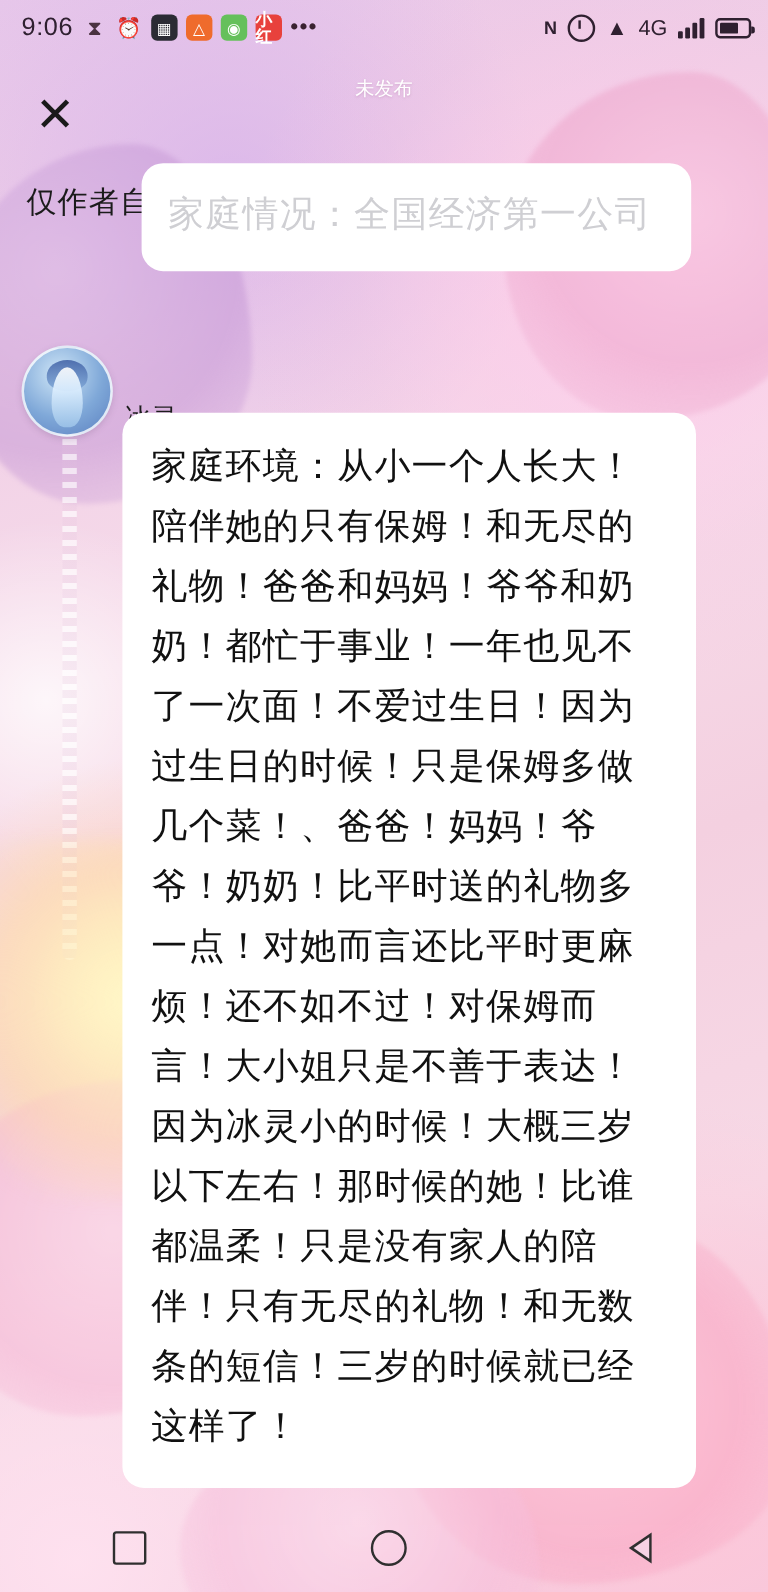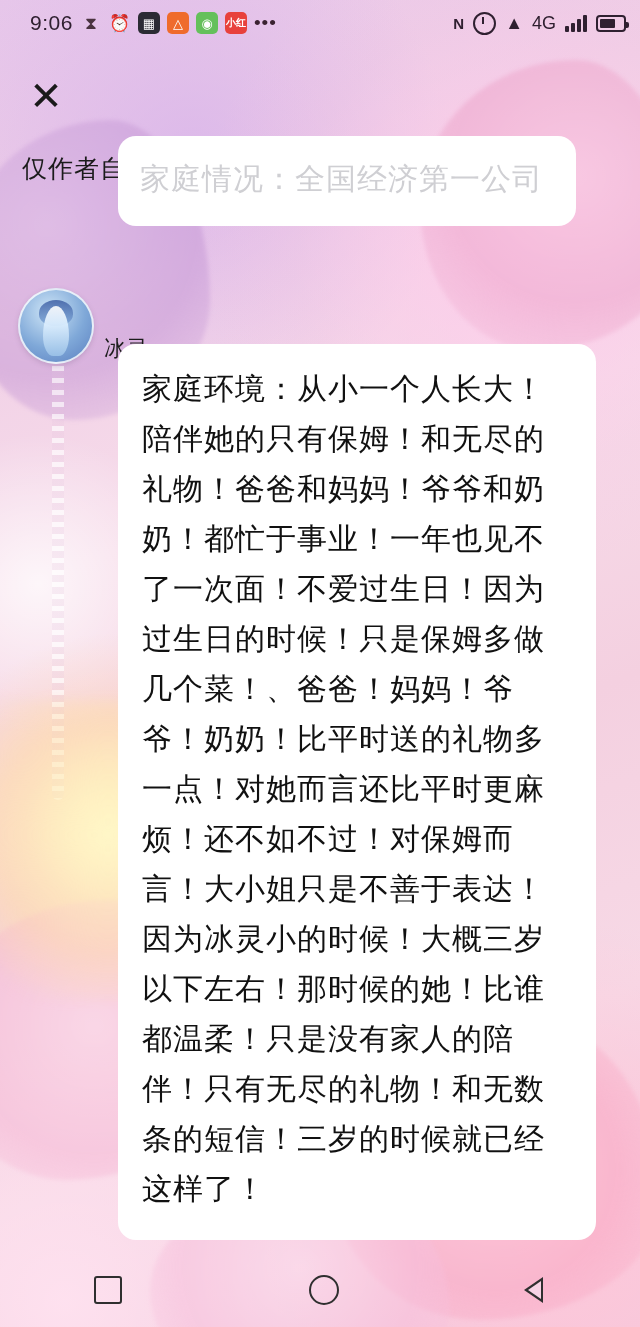--- a/index.html
+++ b/index.html
@@ -56,21 +56,21 @@
     top: 700px;
     width: 320px;
     height: 300px;
     background: radial-gradient(circle at 40% 45%, rgba(255,247,200,0.95), rgba(255,226,170,0.45) 45%, rgba(255,226,170,0) 72%);
     filter: blur(6px);
   }
 
   
   .statusbar {
     position: absolute;
-    top: 0; left: 16px; right: 0;
+    top: 0; left: 4px; right: 0;
     height: 46px;
     display: flex;
     align-items: center;
     padding: 0 14px;
     box-sizing: border-box;
     color: #3a2230;
     font-size: 19px;
   }
   .status-left { display: flex; align-items: center; gap: 7px; }
   .clock { font-size: 21px; color: #2f2030; letter-spacing: 0.5px; }
@@ -82,21 +82,21 @@
     justify-content: center;
     font-size: 13px;
     color: #fff;
     line-height: 1;
   }
   .si-hourglass { background: none; color: #4a3340; font-size: 17px; }
   .si-alarm { background: none; color: #332030; font-size: 17px; }
   .si-dark { background: #2b2b34; }
   .si-orange { background: #ef6b2c; }
   .si-green { background: #65c05b; }
-  .si-red { background: #e8413c; font-size: 10px; font-weight: bold; }
+  .si-red { background: #e8413c; font-size: 14px; font-weight: bold; }
   .si-dots { color: #3a2230; font-size: 19px; letter-spacing: 1px; }
   .status-right { margin-left: auto; display: flex; align-items: center; gap: 9px; }
   .nfc { font-size: 15px; font-weight: bold; color: #2f2030; }
   .clock-ico { width: 19px; height: 19px; border: 2px solid #2f2030; border-radius: 50%; position: relative; }
   .clock-ico:after { content: ""; position: absolute; left: 7px; top: 3px; width: 2px; height: 7px; background: #2f2030; }
   .wifi { font-size: 18px; color: #2f2030; }
   .netlabel { font-size: 18px; color: #2f2030; }
   .bars { display: flex; align-items: flex-end; gap: 2px; height: 18px; }
   .bars i { display: block; width: 4px; background: #2f2030; border-radius: 1px; }
   .bars i:nth-child(1) { height: 6px; }
@@ -222,21 +222,21 @@
     border-radius: 50% 50% 45% 45%;
     opacity: 0.85;
   }
   .nickname {
     font-size: 22px;
     color: #1c1c1c;
     font-family: "DejaVu Serif", "Liberation Serif", serif;
     padding-top: 14px;
   }
   .bubble-main {
-    left: 118px;
+    left: 102px;
     top: 344px;
     width: 478px;
     padding: 20px 24px 26px 24px;
     font-size: 30px;
     line-height: 50px;
   }
 
   
   .navbar {
     position: absolute;
@@ -321,20 +321,21 @@
           <i></i>
         </span>
       <span class="battery">
           <em></em>
         </span>
     </div>
   </div>
 
   <div class="header">
     <div class="close-btn">✕</div>
+    <div class="header-sub">未发布</div>
   </div>
 
   <div class="visibility-note">仅作者自己可见</div>
 
   <div class="bubble bubble-top">
     <div class="line-faded">家庭情况：全国经济第一公司</div>
   </div>
 
   <div class="avatar-row">
     <div class="avatar">

